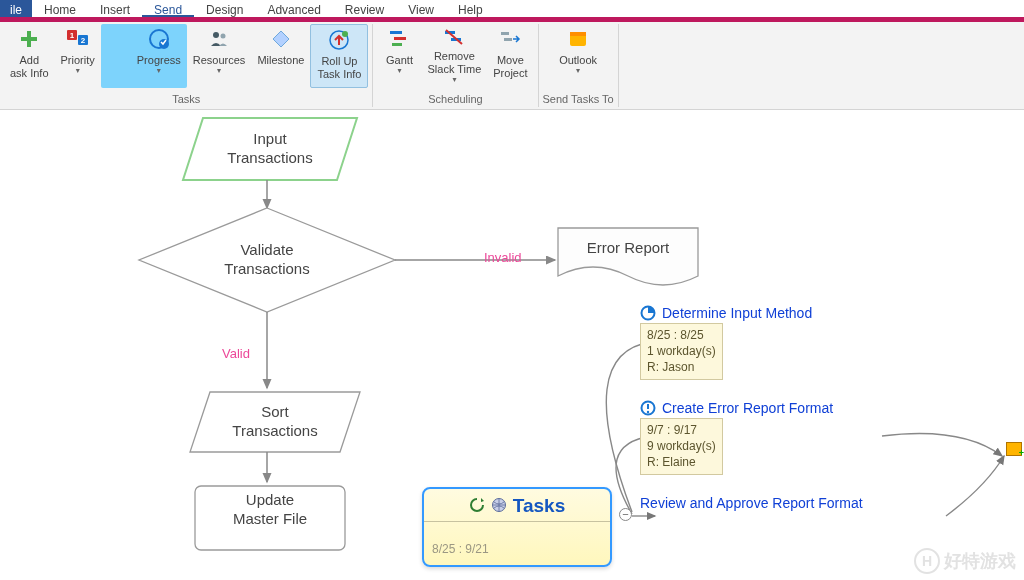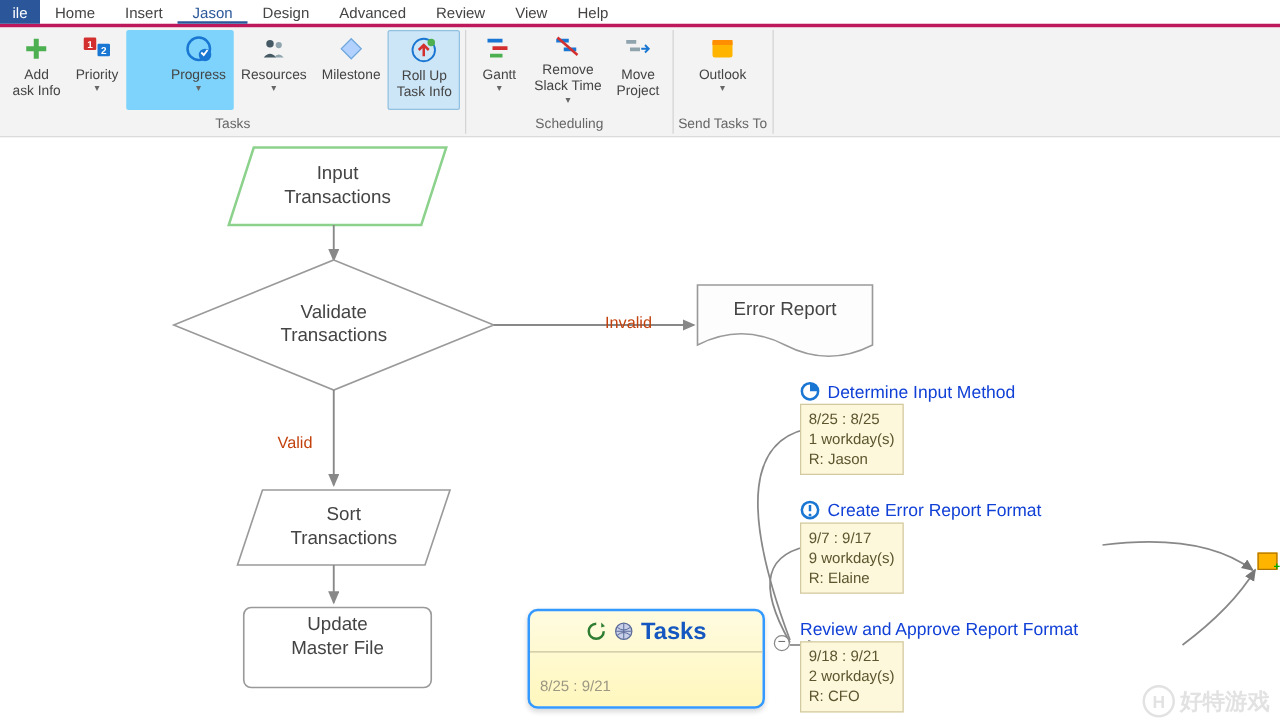--- a/index.html
+++ b/index.html
@@ -1,39 +1,39 @@
 <!DOCTYPE html>
 <html><head>
 <meta charset="utf-8">
 <style>
   * { box-sizing: border-box; margin: 0; padding: 0; }
   body { font-family: 'Segoe UI', Tahoma, sans-serif; font-size: 12px; background: #fff; width: 1024px; height: 580px; overflow: hidden; position: relative; }
   
   
-  .tabbar { height: 22px; background: #fff; display: flex; align-items: stretch; border-bottom: 3px solid #be185d; }
+  .tabbar { height: 22px; background: #fff; display: flex; align-items: stretch; border-bottom: 5px solid #be185d; }
   .tab-file { background: #2b579a; color: #fff; padding: 3px 10px; font-size: 12px; }
   .tab { padding: 3px 12px; font-size: 12px; color: #444; cursor: pointer; }
   .tab.active { color: #2b579a; border-bottom: 2px solid #2b579a; background: #fff; }
   
   
   .ribbon { height: 88px; background: #f3f3f3; border-bottom: 1px solid #d4d4d4; display: flex; padding: 2px 0; }
   .ribbon-group { display: flex; flex-direction: column; align-items: center; border-right: 1px solid #d4d4d4; padding: 0 4px; }
   .ribbon-items { display: flex; flex: 1; align-items: flex-start; }
   .ribbon-group-label { font-size: 11px; color: #666; padding: 2px 0; text-align: center; width: 100%; }
   .ribbon-btn { display: flex; flex-direction: column; align-items: center; justify-content: flex-start; padding: 3px 6px; min-width: 44px; height: 64px; cursor: pointer; font-size: 11px; color: #444; text-align: center; line-height: 1.2; border-radius: 2px; }
   .ribbon-btn.selected { background: #cde6f7; border: 1px solid #92c0e0; }
   .ribbon-btn.highlight { background: #7dd3fc; padding-left: 36px; }
   .ribbon-icon { width: 24px; height: 24px; margin-bottom: 3px; display: flex; align-items: center; justify-content: center; }
   .ribbon-btn .arrow-dn { font-size: 8px; color: #666; margin-top: -1px; }
 
   
   .canvas { position: relative; width: 1024px; height: 470px; background: #fff; }
   .svg-layer { position: absolute; inset: 0; pointer-events: none; }
   .node { position: absolute; display: flex; align-items: center; justify-content: center; font-size: 15px; color: #444; text-align: center; line-height: 1.25; }
-  .label-txt { position: absolute; font-size: 13px; color: #c2410c; }
+  .label-txt { position: absolute; font-size: 13px; color: #ec4899; }
   
   
   .tasks-box { position: absolute; left: 422px; top: 377px; width: 190px; height: 80px; border: 2px solid #3399ff; border-radius: 8px; background: linear-gradient(#fffbe0,#fff7bd); box-shadow: 0 2px 4px rgba(0,0,0,0.15); }
   .tasks-head { display: flex; align-items: center; justify-content: center; gap: 6px; padding: 6px 8px 4px; }
   .tasks-title { color: #1457c1; font-weight: bold; font-size: 19px; }
   .tasks-meta { border-top: 1px solid #c7c2a0; padding: 20px 8px; font-size: 12px; color: #9b9783; line-height: 1.3; }
   .node-minus { position:absolute; width:13px; height:13px; border:1px solid #888; border-radius:50%; background:#fff; font-size:11px; line-height:10px; text-align:center; color:#666; }
 
   
   .side-task { position: absolute; left: 640px; width: 250px; }
@@ -50,21 +50,21 @@
   .marker { position:absolute; width:16px; height:14px; background:#ffb400; border:1px solid #b07400; }
   .marker::after { content:'+'; position:absolute; right:-3px; bottom:-3px; font-size:9px; color:#0a0; font-weight:bold;}
 </style>
 </head>
 <body>
 
 <div class="tabbar">
   <div class="tab-file">ile</div>
   <div class="tab">Home</div>
   <div class="tab">Insert</div>
-  <div class="tab active">Jason</div>
+  <div class="tab active">Send</div>
   <div class="tab">Design</div>
   <div class="tab">Advanced</div>
   <div class="tab">Review</div>
   <div class="tab">View</div>
   <div class="tab">Help</div>
 </div>
 
 <div class="ribbon">
 
   <div class="ribbon-group">
@@ -295,25 +295,20 @@
       <div>9/7 : 9/17</div>
       <div>9 workday(s)</div>
       <div>R: Elaine</div>
     </div>
   </div>
 
   <div class="side-task" style="top:385px;">
     <div class="side-title wide">
       <span>Review and Approve Report Format</span>
     </div>
-    <div class="side-meta">
-      <div>9/18 : 9/21</div>
-      <div>2 workday(s)</div>
-      <div>R: CFO</div>
-    </div>
   </div>
 
   <div class="marker" style="left:1006px; top:332px;"></div>
 
   <div class="watermark">
     <span class="circ">H</span>
       <span>好特游戏</span>
   </div>
 </div>
 

